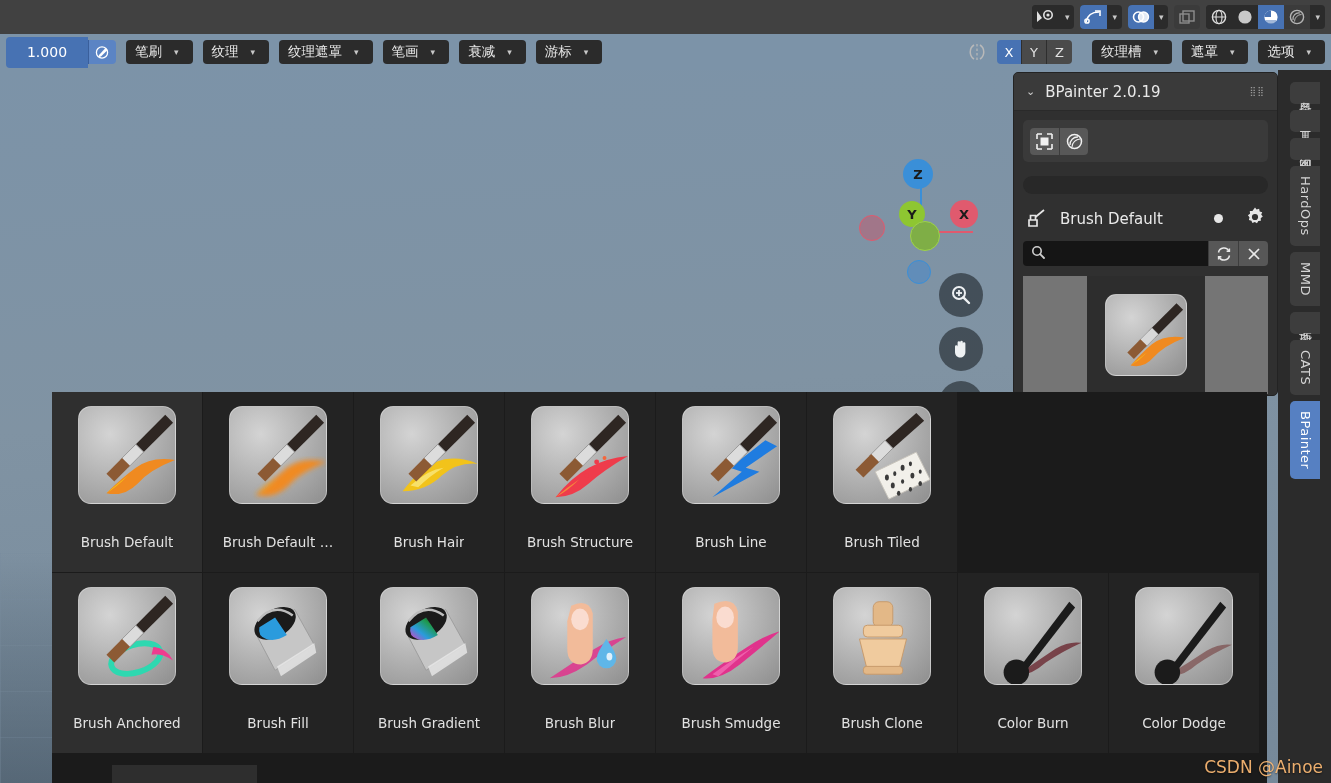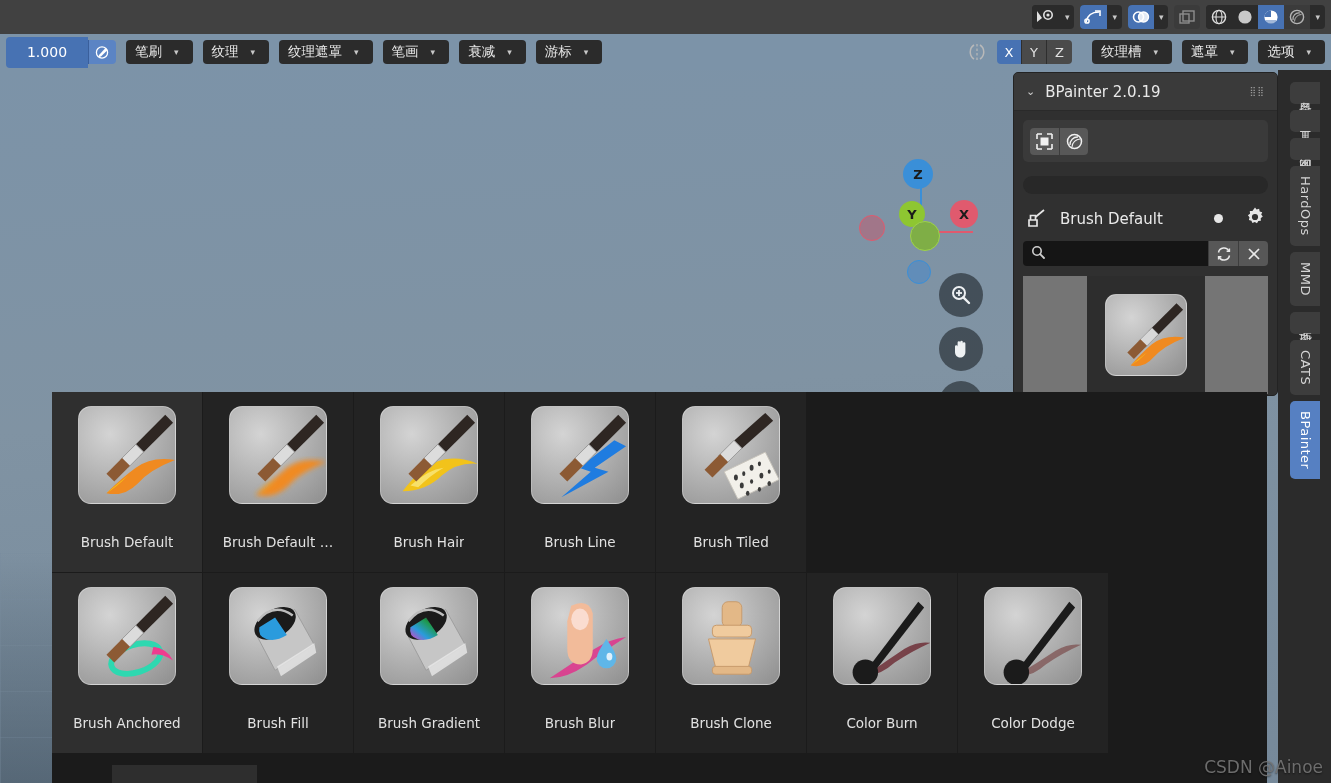--- a/index.html
+++ b/index.html
@@ -194,21 +194,21 @@
   }
   .lib-label {
     margin-top: 30px; font-size: 13.5px; color:#e2e2e2;
     white-space: nowrap; overflow: hidden;
   }
   
   .thumb svg, .over svg { display:block; }
 
   .watermark {
     position: absolute; right: 8px; bottom: 6px;
-    font-size: 17px; color: #737373; opacity: .92;
+    font-size: 17px; color: #fdba74; opacity: .92;
     text-shadow: 0 1px 2px rgba(0,0,0,.6);
   }
   .bottom-strip{
     position:absolute; left:60px; bottom:0; width:145px; height:18px;
     background:#2e2e2e;
   }
 </style>
 </head>
 <body>
 
@@ -546,20 +546,35 @@
             <path d="M22 86 Q40 62 56 56 Q76 48 99 58 Q78 56 62 70 Q46 86 22 86 Z" fill="#f2c31a"></path>
             <path d="M30 80 Q48 64 64 62 Q50 70 38 82 Z" fill="#f7e06a"></path>
             <path d="M54 42 L88 8 L96 16 L62 50 Z" fill="#2e2622"></path>
             <path d="M42 54 L58 38 L66 46 L50 62 Z" fill="#dcdcdc" stroke="#9a9a9a" stroke-width="1"></path>
             <path d="M28 68 L44 52 L52 60 L36 76 Z" fill="#8c5a34"></path>
           </svg>
         </div>
         <div class="lib-label">Brush Hair</div>
       </div>
 
+      <div class="lib-cell">
+        <div class="thumb">
+          <svg width="98" height="98" viewBox="0 0 100 100">
+            <path d="M24 92 Q40 72 58 62 Q76 52 98 50 Q74 64 58 78 Q42 92 24 92 Z" fill="#ef3c4b"></path>
+            <path d="M24 92 Q36 82 48 74 Q36 86 24 92 Z" fill="#f58a3c"></path>
+            <circle cx="66" cy="56" r="2.5" fill="#ef3c4b"></circle>
+            <circle cx="74" cy="52" r="2" fill="#f5663c"></circle>
+            <circle cx="56" cy="70" r="2.2" fill="#ef3c4b"></circle>
+            <path d="M54 42 L88 8 L96 16 L62 50 Z" fill="#2e2622"></path>
+            <path d="M42 54 L58 38 L66 46 L50 62 Z" fill="#dcdcdc" stroke="#9a9a9a" stroke-width="1"></path>
+            <path d="M28 68 L44 52 L52 60 L36 76 Z" fill="#8c5a34"></path>
+          </svg>
+        </div>
+        <div class="lib-label">Brush Structure</div>
+      </div>
 
 
       <div class="lib-cell">
         <div class="thumb">
           <svg width="98" height="98" viewBox="0 0 100 100">
             <path d="M30 92 L60 66 L48 62 L84 34 L96 40 L64 62 L78 66 Z" fill="#1f7ce0"></path>
             <path d="M54 42 L88 8 L96 16 L62 50 Z" fill="#2e2622"></path>
             <path d="M42 54 L58 38 L66 46 L50 62 Z" fill="#dcdcdc" stroke="#9a9a9a" stroke-width="1"></path>
             <path d="M28 68 L44 52 L52 60 L36 76 Z" fill="#8c5a34"></path>
           </svg>
@@ -649,20 +664,31 @@
             <path d="M18 92 Q42 76 64 62 Q80 52 96 50 Q74 64 56 78 Q36 92 18 92 Z" fill="#e0338c" opacity=".85"></path>
             <path d="M40 18 Q58 10 62 26 L62 62 Q62 76 50 78 Q36 78 36 62 L36 34 Z" fill="#f2bb9a"></path>
             <ellipse cx="49" cy="32" rx="9" ry="11" fill="#fadcd0"></ellipse>
             <path d="M76 52 Q86 66 86 72 A10 10 0 0 1 66 72 Q66 66 76 52 Z" fill="#5fb6e8"></path>
             <ellipse cx="79" cy="70" rx="3" ry="4" fill="#ffffff" opacity=".8"></ellipse>
           </svg>
         </div>
         <div class="lib-label">Brush Blur</div>
       </div>
 
+      <div class="lib-cell">
+        <div class="thumb">
+          <svg width="98" height="98" viewBox="0 0 100 100">
+            <path d="M20 92 Q44 74 66 60 Q84 48 99 44 Q78 62 58 78 Q38 94 20 92 Z" fill="#e0338c"></path>
+            <path d="M30 88 Q52 72 72 60 Q54 74 36 90 Z" fill="#f26ab4" opacity=".8"></path>
+            <path d="M32 16 Q52 8 56 24 L56 60 Q56 74 44 76 Q30 76 30 60 L30 32 Z" fill="#f2bb9a"></path>
+            <ellipse cx="43" cy="30" rx="9" ry="11" fill="#fadcd0"></ellipse>
+          </svg>
+        </div>
+        <div class="lib-label">Brush Smudge</div>
+      </div>
 
       <div class="lib-cell">
         <div class="thumb">
           <svg width="98" height="98" viewBox="0 0 100 100">
             <rect x="40" y="14" width="20" height="26" rx="6" fill="#e3b887" stroke="#c79a6a"></rect>
             <rect x="30" y="38" width="40" height="12" rx="4" fill="#f0cb9e" stroke="#c79a6a"></rect>
             <path d="M26 52 L74 52 L66 84 L34 84 Z" fill="#f0cb9e" stroke="#c79a6a"></path>
             <rect x="30" y="80" width="40" height="8" rx="3" fill="#e3b887" stroke="#c79a6a"></rect>
           </svg>
         </div>

